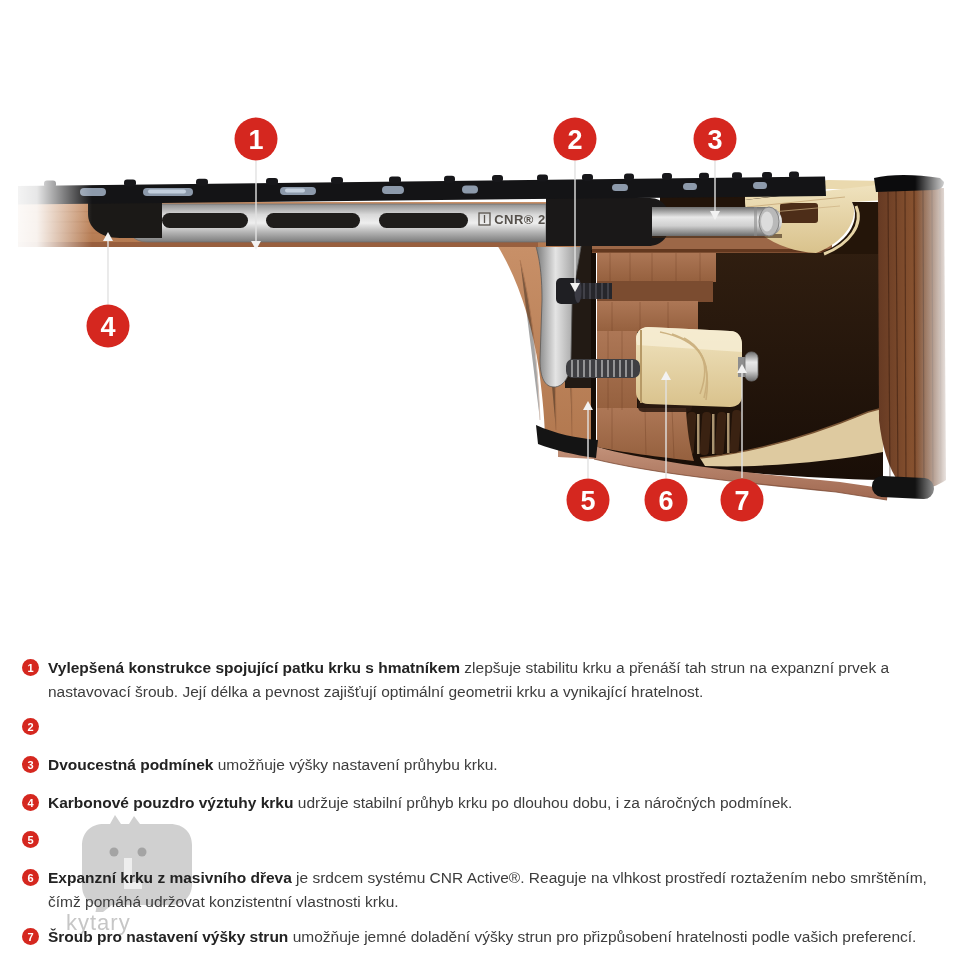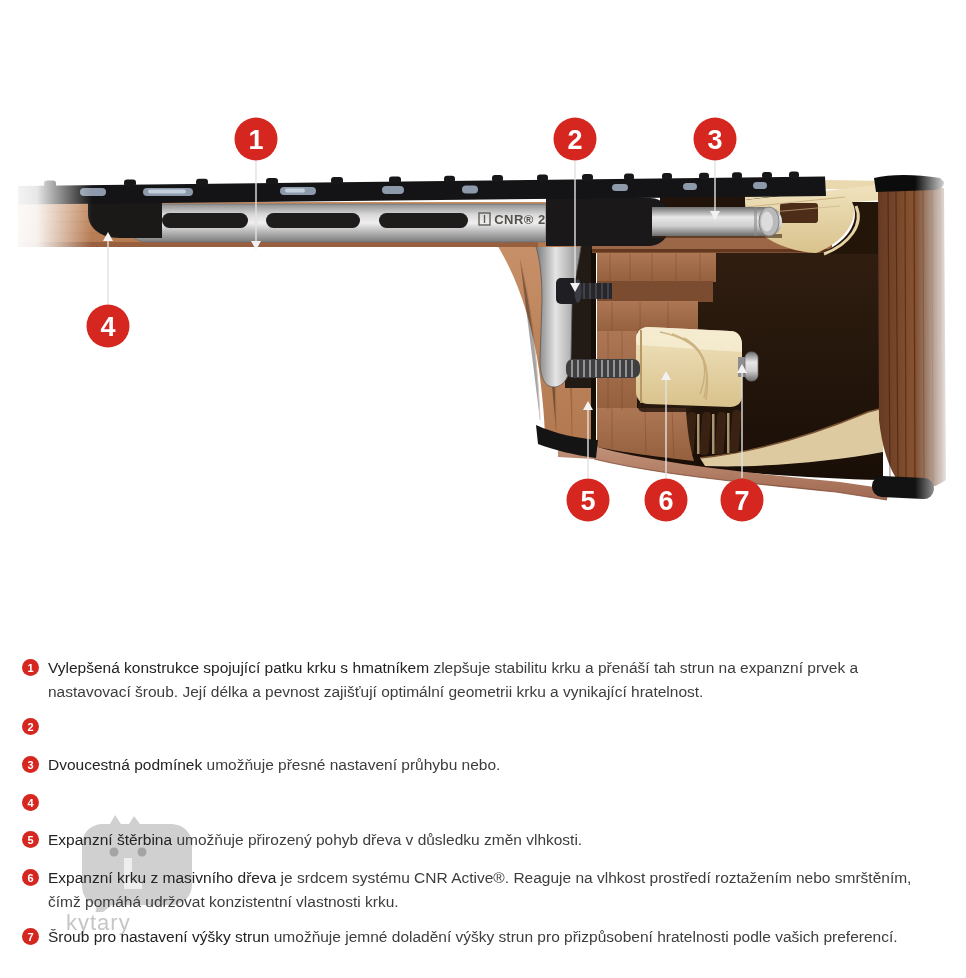--- a/index.html
+++ b/index.html
@@ -20,21 +20,21 @@
     align-items:flex-start;z-index:2;
   }
   .bullet{
     flex:0 0 auto;width:17px;height:17px;border-radius:50%;
     background:#d5271f;color:#ffffff;font-size:11px;font-weight:bold;
     display:flex;align-items:center;justify-content:center;margin-top:3px;
   }
   .legend-text{
     margin:0;font-size:15.5px;line-height:24px;color:#3d3d3d;max-width:888px;
   }
-  .legend-text .b{font-weight:normal;color:#232323;}
+  .legend-text .b{font-weight:bold;color:#232323;}
 </style>
 </head>
 <body>
 
 <div class="wm">
   <svg width="140" height="100">
     <path d="M16,34 C16,20 25,12 38,12 L44,12 L49,3 L55,12 L63,12 L68,4 L74,12 L104,12
              C118,12 126,21 126,33 L126,72 C126,85 117,93 104,93 L46,93 L28,107 L31,93
              C21,91 16,83 16,74 Z" fill="#c9c9c9" opacity="0.88"></path>
     <circle cx="48" cy="40" r="4.5" fill="#a4a4a4"></circle>
@@ -359,28 +359,28 @@
 
 <div class="legend-item" style="top:656px">
   <span class="bullet">1</span>
   <p class="legend-text"><span class="b">Vylepšená konstrukce spojující patku krku s hmatníkem</span><span> zlepšuje stabilitu krku a přenáší tah strun na expanzní prvek a nastavovací šroub. Její délka a pevnost zajišťují optimální geometrii krku a vynikající hratelnost.</span></p>
 </div>
 <div class="legend-item" style="top:715px">
   <span class="bullet">2</span>
 </div>
 <div class="legend-item" style="top:753px">
   <span class="bullet">3</span>
-  <p class="legend-text"><span class="b">Dvoucestná podmínek</span><span> umožňuje přesné nastavení průhybu nebo.</span></p>
+  <p class="legend-text"><span class="b">Dvoucestná podmínek</span><span> umožňuje výšky nastavení průhybu krku.</span></p>
 </div>
 <div class="legend-item" style="top:791px">
   <span class="bullet">4</span>
+  <p class="legend-text"><span class="b">Karbonové pouzdro výztuhy krku</span><span> udržuje stabilní průhyb krku po dlouhou dobu, i za náročných podmínek.</span></p>
 </div>
 <div class="legend-item" style="top:828px">
   <span class="bullet">5</span>
-  <p class="legend-text"><span class="b">Expanzní štěrbina</span><span> umožňuje přirozený pohyb dřeva v důsledku změn vlhkosti.</span></p>
 </div>
 <div class="legend-item" style="top:866px">
   <span class="bullet">6</span>
   <p class="legend-text"><span class="b">Expanzní krku z masivního dřeva</span><span> je srdcem systému CNR Active®. Reaguje na vlhkost prostředí roztažením nebo smrštěním, čímž pomáhá udržovat konzistentní vlastnosti krku.</span></p>
 </div>
 <div class="legend-item" style="top:925px">
   <span class="bullet">7</span>
   <p class="legend-text"><span class="b">Šroub pro nastavení výšky strun</span><span> umožňuje jemné doladění výšky strun pro přizpůsobení hratelnosti podle vašich preferencí.</span></p>
 </div>
 

